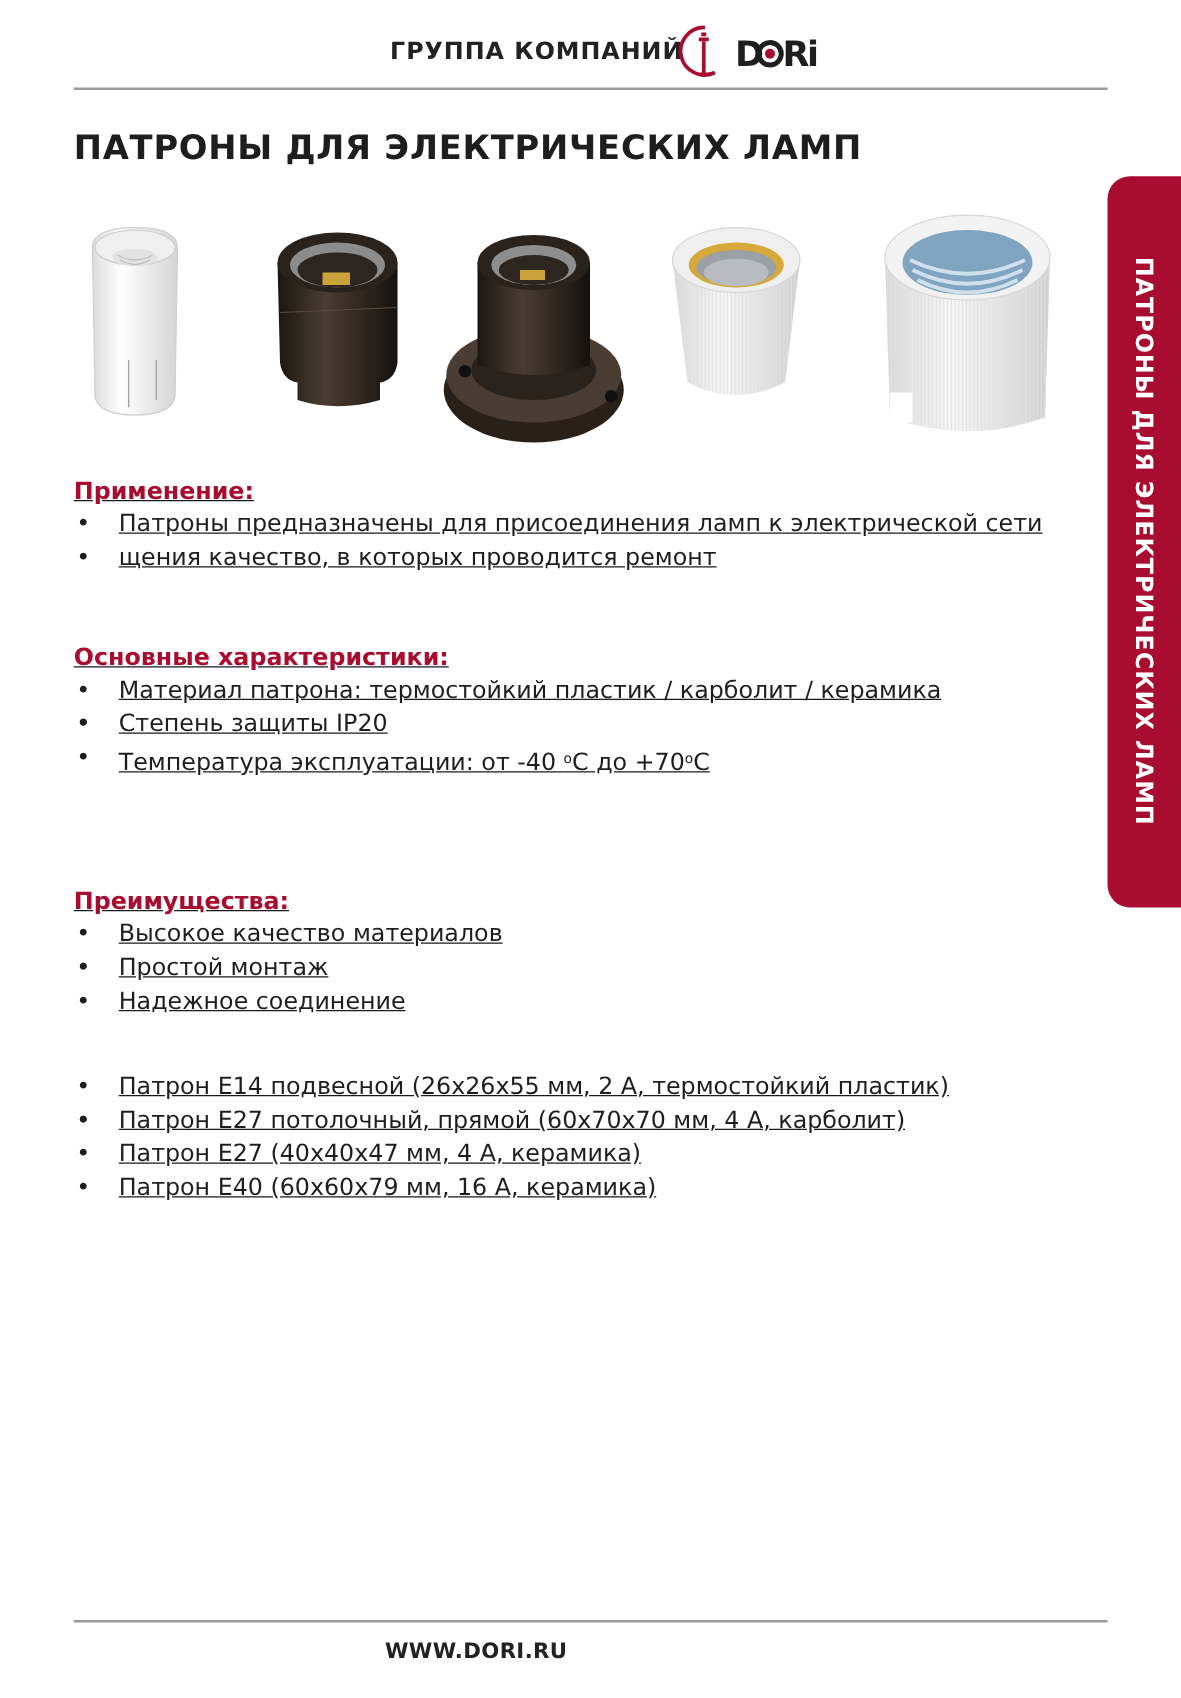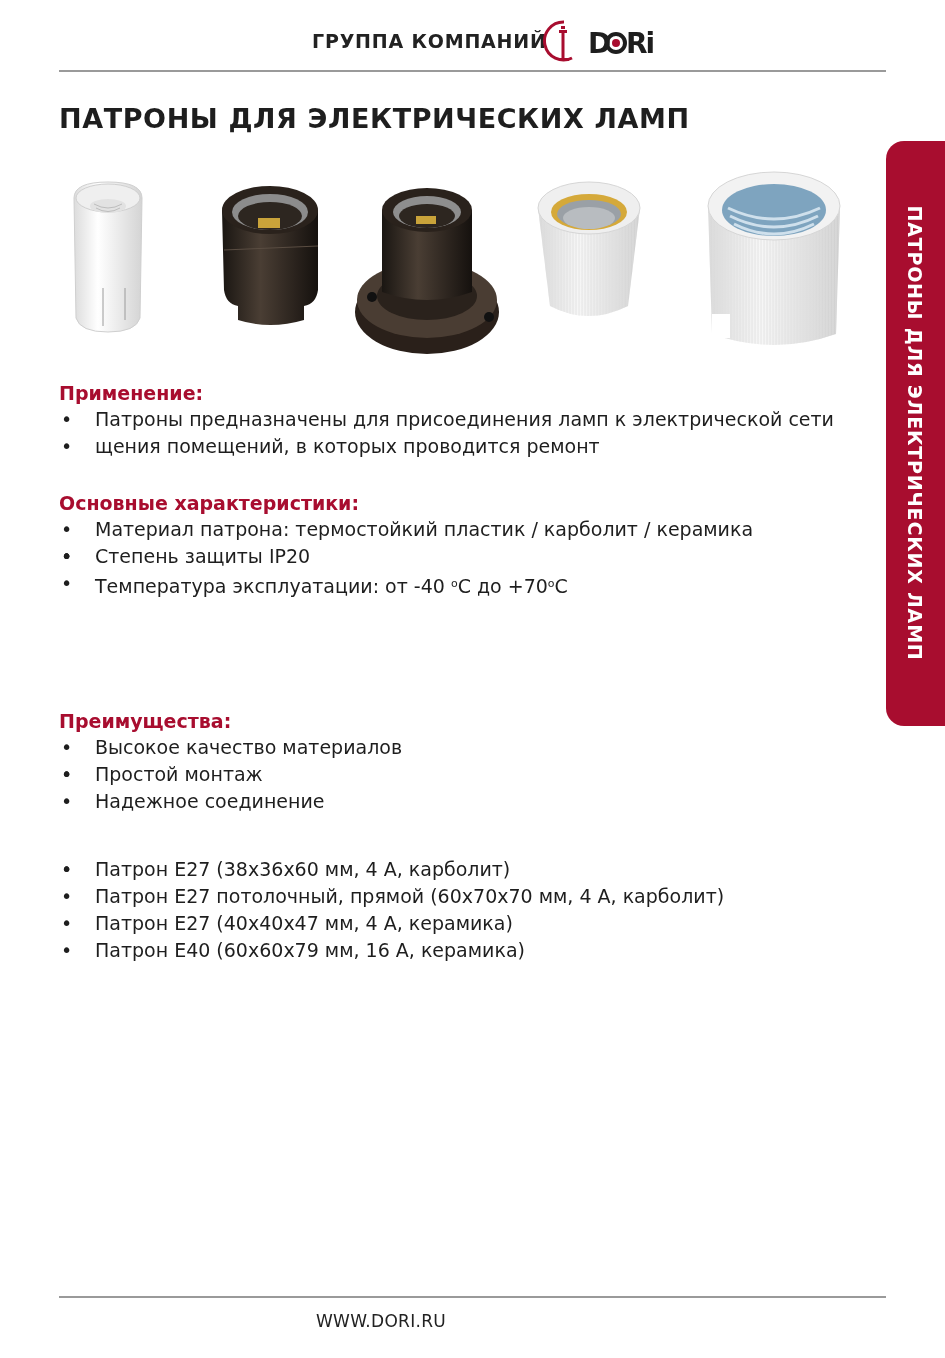--- a/index.html
+++ b/index.html
@@ -21,30 +21,30 @@
   .side-tab { position:absolute; left:886px; top:141px; width:59px; height:585px;
               background:#a80d2f; border-radius:18px 0 0 18px; }
   .side-tab-text { position:absolute; left:29px; top:292px; transform:translate(-50%,-50%) rotate(90deg);
                    white-space:nowrap; color:#ffffff; font-weight:bold; font-size:19px; letter-spacing:0.8px; }
 
   
   .products { position:absolute; left:0; top:150px; width:880px; height:215px; }
   .product { position:absolute; }
 
   
-  .section { position:absolute; left:59px; width:810px; }
+  .section { position:absolute; left:59px; width:810px;text-decoration:underline; }
   .section-title { font-weight:bold; color:#a80d2f; font-size:19px; line-height:26px; height:26px; }
   .list { margin:0; padding:0; list-style:none; }
   .list li { position:relative; padding-left:36px; font-size:19px; line-height:27px; color:#1e1e1e; }
   .list li .bullet { position:absolute; left:2px; top:0; font-size:19px; }
   sup.deg { font-size:11px; vertical-align:6px; }
 
   .rule-bottom { position:absolute; left:59px; top:1296px; width:827px; height:2px; background:#9a9a9a; }
   .footer-url { position:absolute; left:0; width:762px; top:1311px; text-align:center; font-size:17px;
-                color:#222; letter-spacing:0.3px; }
+                color:#222; letter-spacing:0.3px;font-weight:bold; }
 </style>
 </head>
 <body>
 
 <div class="header">
   <span class="group-label">ГРУППА КОМПАНИЙ</span>
   <div class="logo">
     <svg width="120" height="52" viewBox="0 0 120 52">
 
       <path d="M22 4 A19 19 0 1 0 30 40" fill="none" stroke="#a80d2f" stroke-width="3"></path>
@@ -144,25 +144,25 @@
     <path d="M22 44 Q68 66 114 44 M24 52 Q68 74 112 52 M28 60 Q68 80 108 60" stroke="#cfe0ec" stroke-width="3" fill="none"></path>
     <rect x="6" y="150" width="18" height="24" fill="#ffffff"></rect>
   </svg>
 </div>
 
 <div class="section" style="top:380px">
   <div class="section-title">Применение:</div>
   <ul class="list">
     <li><span class="bullet">•</span><span>Патроны предназначены для присоединения ламп к электрической сети</span></li>
     <li><span class="bullet">•</span></li>
-    <li><span>щения помещений, в которых проводится ремонт</span></li>
+    <li><span>щения качество, в которых проводится ремонт</span></li>
   </ul>
 </div>
 
-<div class="section" style="top:490px">
+<div class="section" style="top:513px">
   <div class="section-title">Основные характеристики:</div>
   <ul class="list">
     <li><span class="bullet">•</span><span>Материал патрона: термостойкий пластик / карболит / керамика</span></li>
     <li><span class="bullet">•</span></li>
     <li><span class="bullet">•</span></li>
     <li><span class="bullet">•</span><span>Степень защиты IP20</span></li>
     <li><span class="bullet">•</span><span>Температура эксплуатации: от -40 </span><sup class="deg">o</sup><span>С до +70</span><sup class="deg">o</sup><span>С</span></li>
   </ul>
 </div>
 
@@ -171,22 +171,22 @@
   <ul class="list">
     <li><span class="bullet">•</span><span>Высокое качество материалов</span></li>
     <li><span class="bullet">•</span></li>
     <li><span class="bullet">•</span><span>Простой монтаж</span></li>
     <li><span class="bullet">•</span><span>Надежное соединение</span></li>
   </ul>
 </div>
 
 <div class="section" style="top:856px">
   <ul class="list">
+    <li><span class="bullet">•</span><span>Патрон Е14 подвесной (26x26x55 мм, 2 А, термостойкий пластик)</span></li>
     <li><span class="bullet">•</span></li>
-    <li><span class="bullet">•</span><span>Патрон Е27 (38x36x60 мм, 4 А, карболит)</span></li>
     <li><span class="bullet">•</span><span>Патрон Е27 потолочный, прямой (60x70x70 мм, 4 А, карболит)</span></li>
     <li><span class="bullet">•</span><span>Патрон Е27 (40x40x47 мм, 4 А, керамика)</span></li>
     <li><span class="bullet">•</span><span>Патрон Е40 (60x60x79 мм, 16 А, керамика)</span></li>
   </ul>
 </div>
 
 <div class="rule-bottom"></div>
 <div class="footer-url">WWW.DORI.RU</div>
 
 </body></html>

